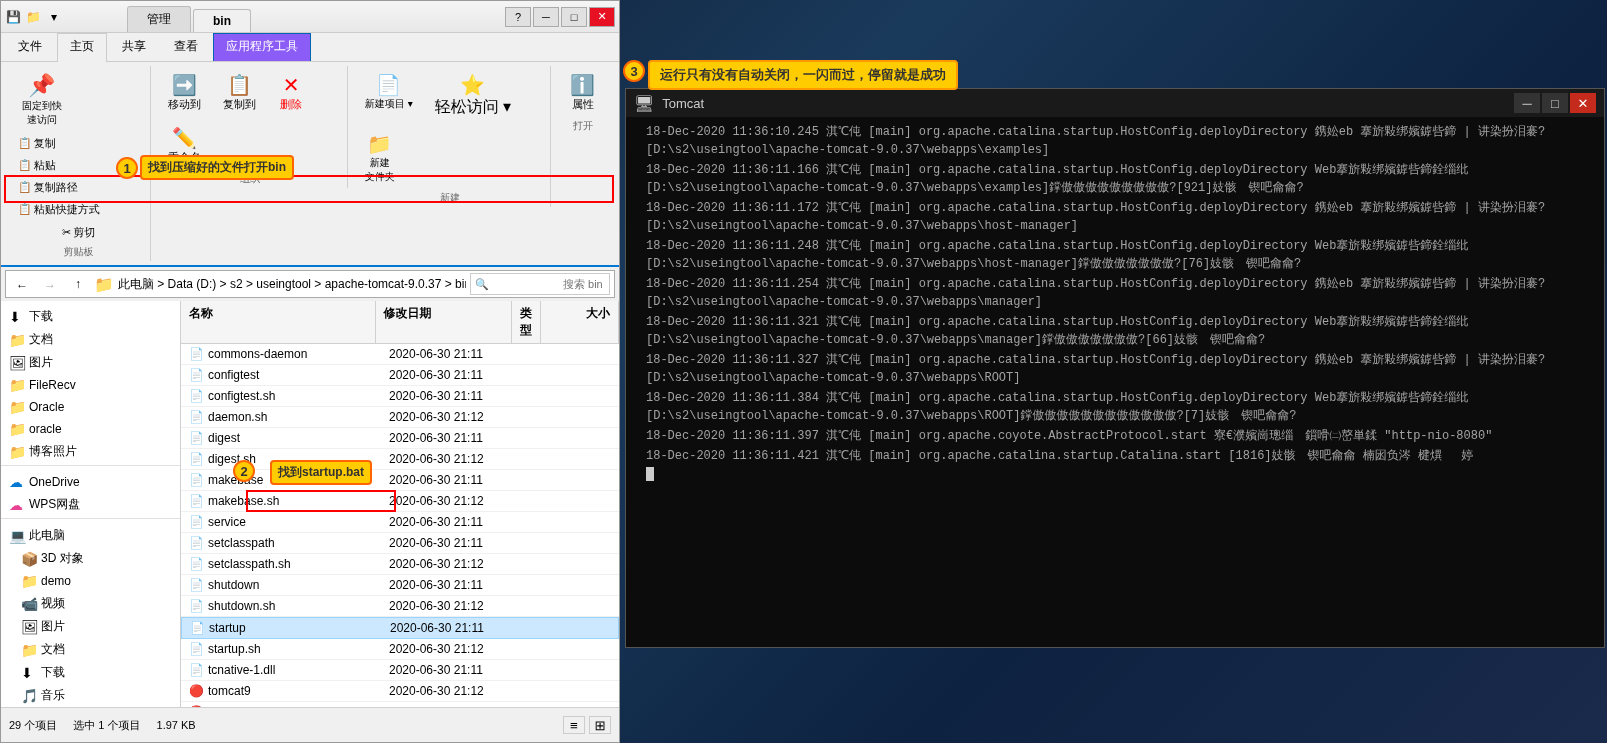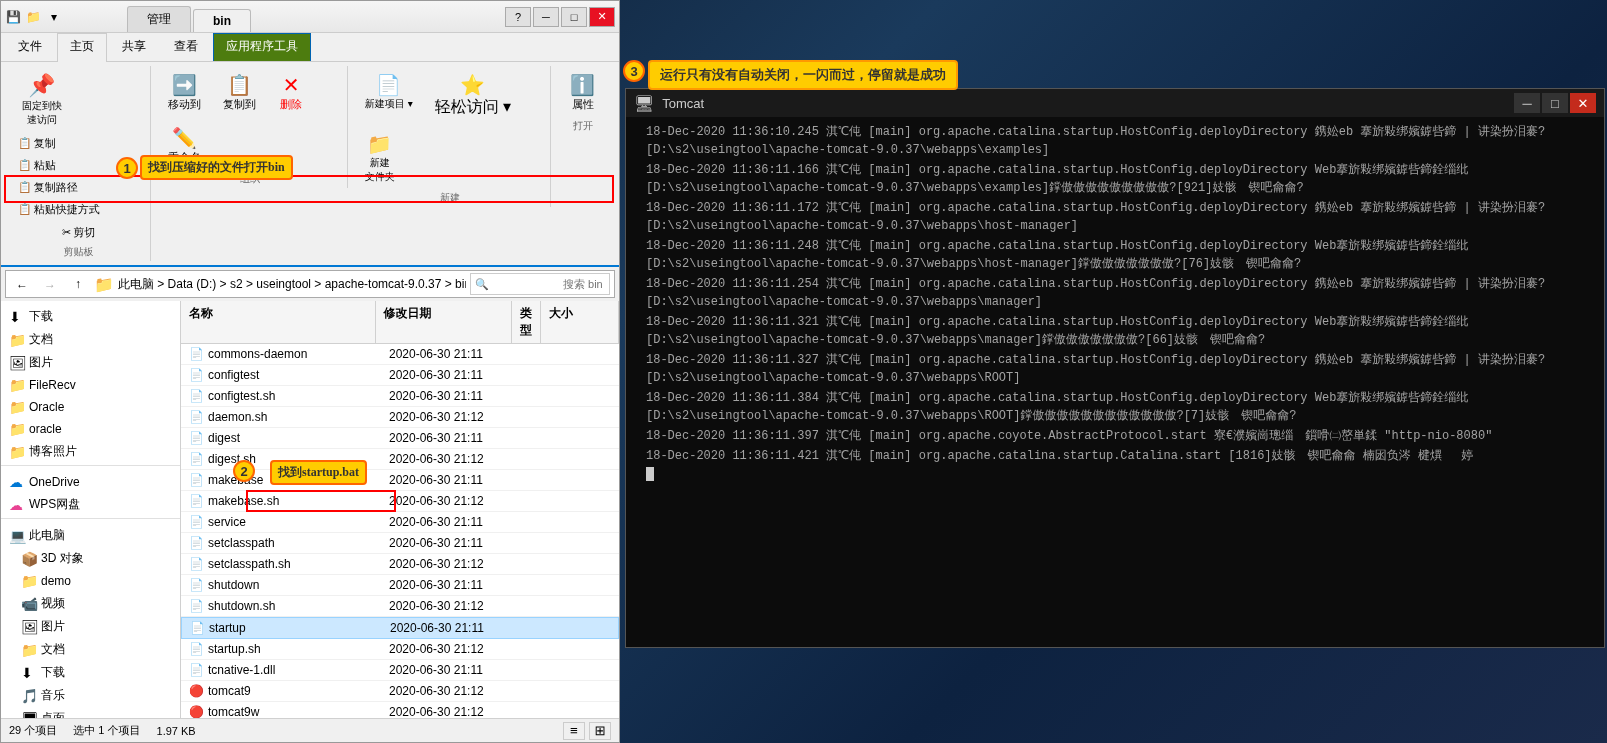--- a/index.html
+++ b/index.html
@@ -97,21 +97,21 @@
       margin-right: 2px;
     }
     .ribbon-tab.active {
       background: #f0f0f0;
       border-color: #ccc;
       border-bottom-color: #f0f0f0;
       margin-bottom: -1px;
       z-index: 1;
     }
     .ribbon-tab.highlight {
-      background: #4d7c0f;
+      background: #8b5cf6;
       color: white;
       border-color: #0063b1;
       font-family: Liberation Serif, serif;
     }
     .ribbon-content {
       background: #f0f0f0;
       border-top: 1px solid #ccc;
       padding: 4px 6px;
       display: flex;
       align-items: flex-start;
@@ -233,35 +233,35 @@
       font-weight: bold;
     }
     .file-list-header div {
       padding: 4px 8px;
       border-right: 1px solid #d0d0d0;
       cursor: pointer;
     }
     .col-name { width: 200px; }
     .col-date { width: 140px; }
     .col-type { flex: 1; }
-    .col-size { width: 80px; }
+    .col-size { width: 80px; text-align: right; }
 
     .file-row {
       display: flex;
       align-items: center;
       border-bottom: 1px solid #f0f0f0;
       font-size: 12px;
       cursor: pointer;
     }
     .file-row.selected { background: #cce8ff; border: 1px solid #99d3ff; }
     .file-row div { padding: 3px 8px; overflow: hidden; white-space: nowrap; text-overflow: ellipsis; }
 
     
     .status-bar {
-      height: 24px;
+      height: 35px;
       background: #f0f0f0;
       border-top: 1px solid #d0d0d0;
       display: flex;
       align-items: center;
       padding: 0 8px;
       font-size: 11px;
       gap: 16px;
     }
 
     
@@ -284,21 +284,20 @@
       position: absolute;
       background: #ffcc00;
       border: 2px solid #ff6600;
       border-radius: 4px;
       padding: 2px 6px;
       font-size: 12px;
       color: #333;
       font-weight: bold;
       z-index: 50;
       white-space: nowrap;
-      font-family: Liberation Serif, serif;
     }
     .red-border-box {
       position: absolute;
       border: 2px solid red;
       pointer-events: none;
       z-index: 40;
     }
 
     
     .cmd-window {

